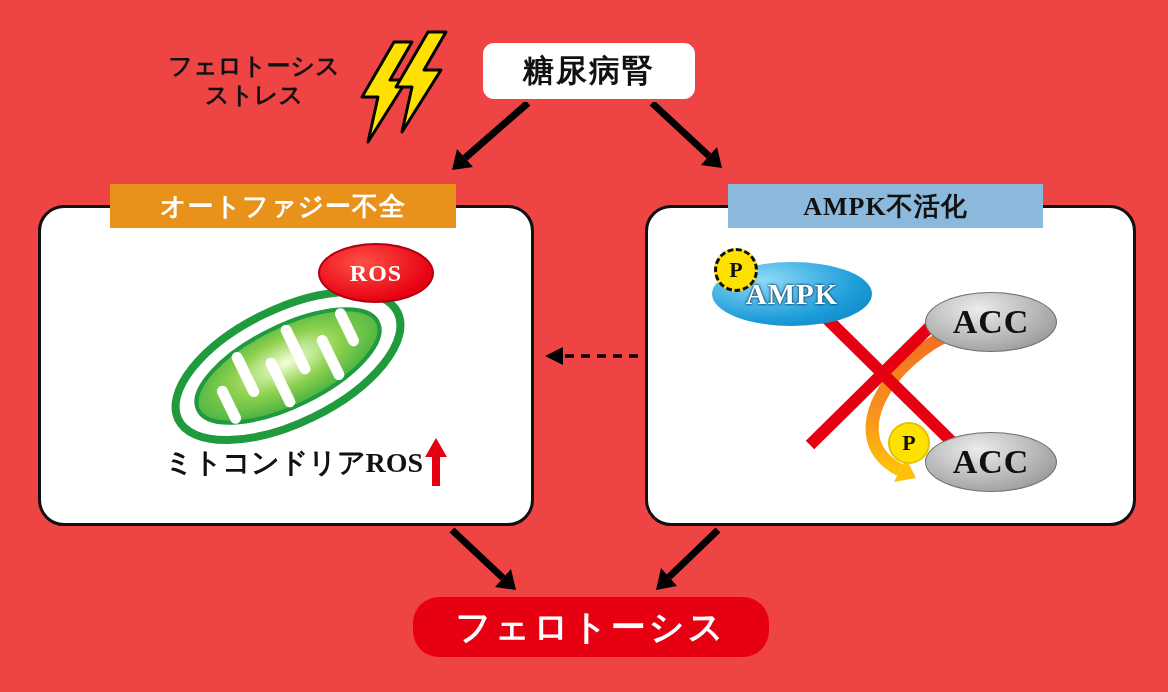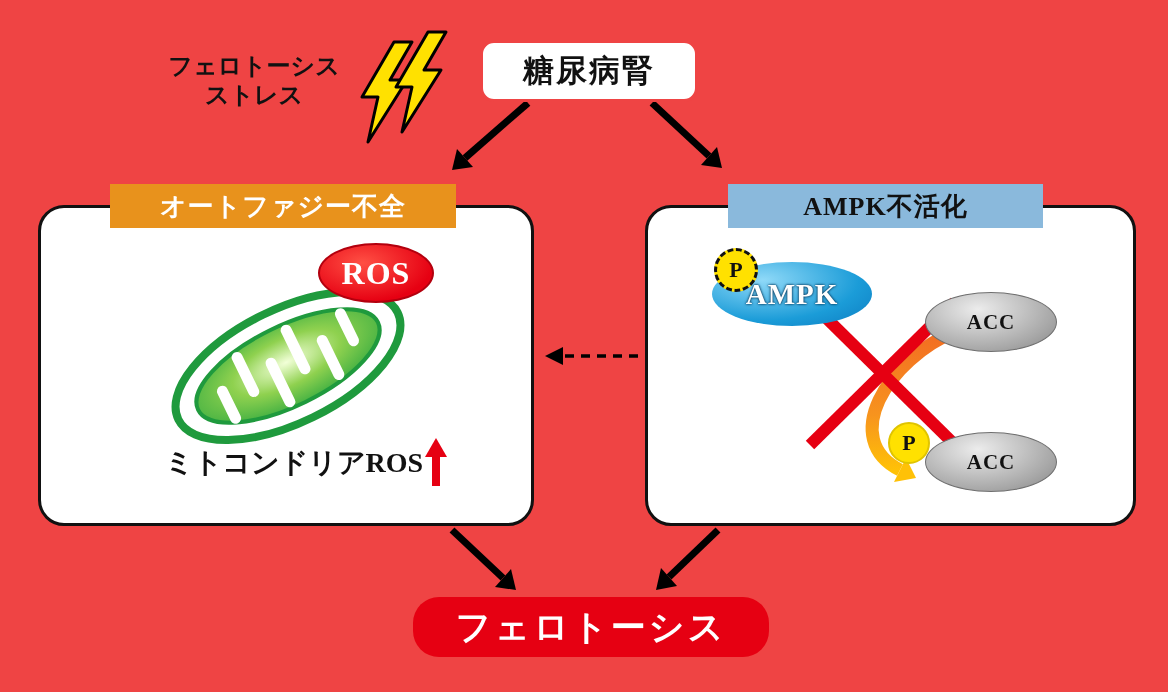--- a/index.html
+++ b/index.html
@@ -30,30 +30,30 @@
   }
   .stress{
     position:absolute;text-align:center;font-weight:bold;font-size:24px;color:#111;line-height:1.2;
   }
   .ellipse{
     position:absolute;border-radius:50%;display:flex;align-items:center;justify-content:center;
     font-weight:bold;
   }
   .ros{
     background:radial-gradient(ellipse at 38% 32%, #ff5044, #e60012 72%);
-    border:2px solid #b3000e;color:#fff;font-size:32px;letter-spacing:1px;
+    border:2px solid #b3000e;color:#fff;font-size:24px;letter-spacing:1px;
   }
   .ampk{
     background:radial-gradient(ellipse at 32% 28%, #8fd9f8, #1b9cd8 62%, #0c7bc0);
     color:#fff;font-size:29px;letter-spacing:1px;
     text-shadow:0 0 3px #063a5e, 0 0 2px #063a5e;
   }
   .acc{
     background:radial-gradient(ellipse at 40% 28%, #ececec, #a8a8a8 68%, #858585);
-    border:1px solid #6f6f6f;color:#111;font-size:21px;letter-spacing:1px;
+    border:1px solid #6f6f6f;color:#111;font-size:34px;letter-spacing:1px;
   }
   .pcircle{
     position:absolute;border-radius:50%;background:#ffe100;color:#111;
     display:flex;align-items:center;justify-content:center;font-weight:bold;font-size:22px;
   }
   .p-dashed{border:3px dashed #111;}
   .p-solid{border:2px solid #e0c400;}
   .caption-row{
     position:absolute;display:flex;align-items:center;
     font-weight:bold;font-size:28px;color:#111;

